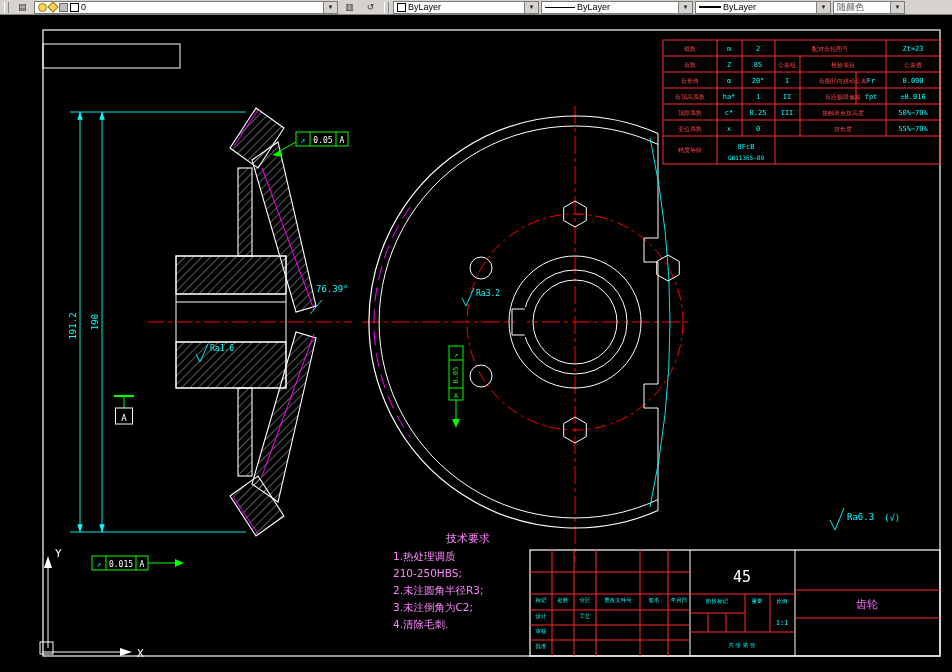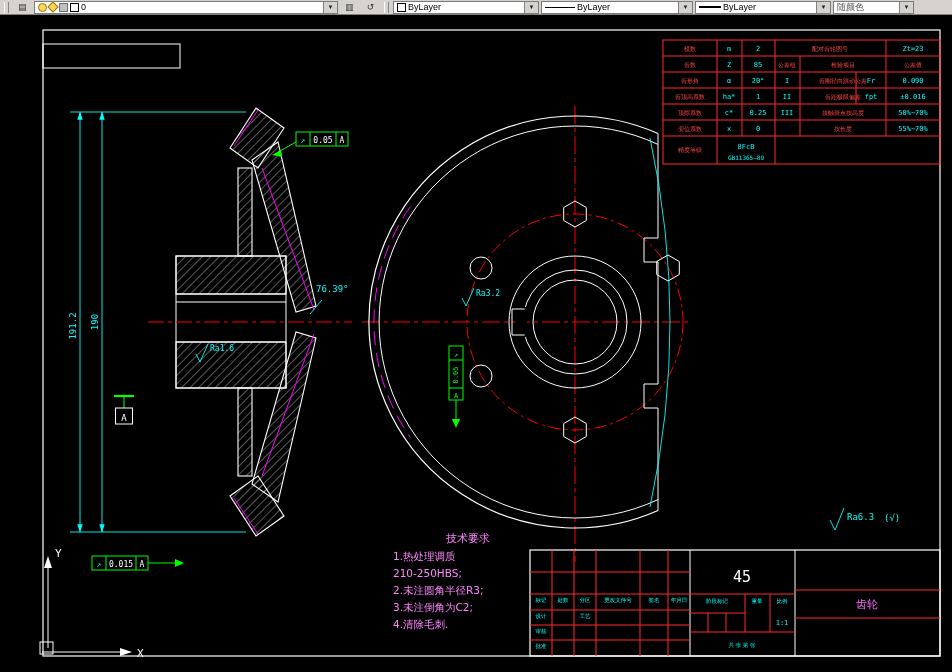--- a/index.html
+++ b/index.html
@@ -324,17 +324,17 @@
   <div class="combo" style="width:152px">
     <span class="ltline"></span>
     <span>ByLayer</span>
     <span class="arrow">▼</span>
   </div>
   <div class="combo" style="width:136px">
     <span class="lwline"></span>
     <span>ByLayer</span>
     <span class="arrow">▼</span>
   </div>
-  <div class="combo" style="width:81px">
+  <div class="combo" style="width:72px">
     <span class="dis">随颜色</span>
     <span class="arrow">▼</span>
   </div>
 </div>
 
 </body></html>

